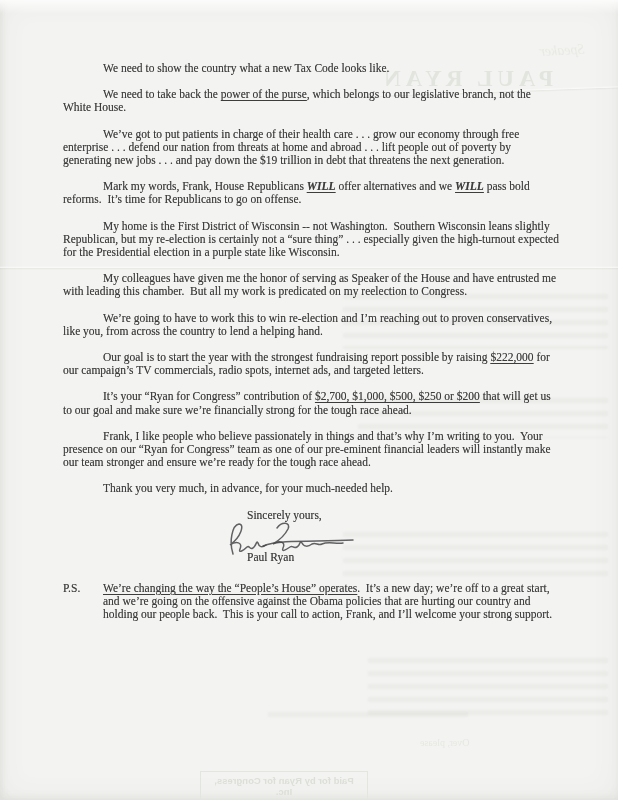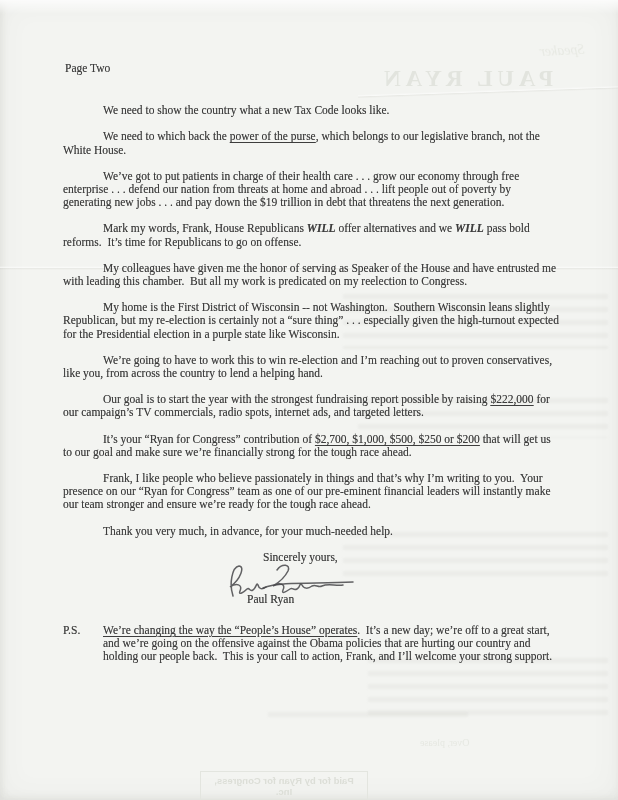--- a/index.html
+++ b/index.html
@@ -26,25 +26,25 @@
   }
   .content { position:absolute; left:63px; top:62px; width:496px; }
   .page-label { margin:0 0 29px 2px; }
   .para { margin:0 0 13px 0; text-indent:40px; white-space:pre-wrap; }
   .seg-n { font-weight:normal; }
   .seg-bu {
     font-weight:normal; text-decoration:underline;
     text-decoration-thickness:1px; text-underline-offset:2px;
   }
   .seg-biu {
-    font-weight:bold; font-style:italic; 
+    font-weight:bold; font-style:italic; text-decoration:underline;
     text-decoration-thickness:1px; text-underline-offset:2px;
   }
   .closing { position:relative; height:64px; }
-  .valediction { position:absolute; left:200px; top:0; }
+  .valediction { position:absolute; left:184px; top:0; }
   .sig-svg { position:absolute; left:156px; top:7px; }
   .sig-svg path { fill:none; stroke:#46464a; stroke-width:1.5; stroke-linecap:round; opacity:.85; }
   .typed-name { position:absolute; left:184px; top:42px; }
   .ps { display:flex; margin-top:9px; white-space:pre-wrap; }
   .ps-label { width:40px; flex:0 0 40px; }
   .ps-text { flex:1; }
 
   
   .bleed { position:absolute; pointer-events:none; }
   .bleed-name {
@@ -101,29 +101,28 @@
   <div class="bleed bleed-name">PAUL RYAN</div>
   <div class="ghost g1"></div>
   <div class="ghost g2"></div>
   <div class="ghost g3"></div>
   <div class="ghost g4"></div>
   <div class="ghost g5"></div>
   <div class="crease c1"></div>
   <div class="crease c2"></div>
 
   <div class="content">
-    <div class="page-label">Page Two</div>
 
     <div class="letter-body">
         <p class="para"><span class="seg-n">We need to show the country what a new Tax Code looks like.</span></p>
-        <p class="para"><span class="seg-n">We need to which back the </span><span class="seg-bu">power of the purse</span><span class="seg-n">, which belongs to our legislative branch, not the White House.</span></p>
+        <p class="para"><span class="seg-n">We need to take back the </span><span class="seg-bu">power of the purse</span><span class="seg-n">, which belongs to our legislative branch, not the White House.</span></p>
         <p class="para"><span class="seg-n">We’ve got to put patients in charge of their health care . . . grow our economy through free enterprise . . . defend our nation from threats at home and abroad . . . lift people out of poverty by generating new jobs . . . and pay down the $19 trillion in debt that threatens the next generation.</span></p>
         <p class="para"><span class="seg-n">Mark my words, Frank, House Republicans </span><span class="seg-biu">WILL</span><span class="seg-n"> offer alternatives and we </span><span class="seg-biu">WILL</span><span class="seg-n"> pass bold reforms.  It’s time for Republicans to go on offense.</span></p>
+        <p class="para"><span class="seg-n">My home is the First District of Wisconsin -- not Washington.  Southern Wisconsin leans slightly Republican, but my re-election is certainly not a “sure thing” . . . especially given the high-turnout expected for the Presidential election in a purple state like Wisconsin.</span></p>
         <p class="para"><span class="seg-n">My colleagues have given me the honor of serving as Speaker of the House and have entrusted me with leading this chamber.  But all my work is predicated on my reelection to Congress.</span></p>
-        <p class="para"><span class="seg-n">My home is the First District of Wisconsin -- not Washington.  Southern Wisconsin leans slightly Republican, but my re-election is certainly not a “sure thing” . . . especially given the high-turnout expected for the Presidential election in a purple state like Wisconsin.</span></p>
         <p class="para"><span class="seg-n">We’re going to have to work this to win re-election and I’m reaching out to proven conservatives, like you, from across the country to lend a helping hand.</span></p>
         <p class="para"><span class="seg-n">Our goal is to start the year with the strongest fundraising report possible by raising </span><span class="seg-bu">$222,000</span><span class="seg-n"> for our campaign’s TV commercials, radio spots, internet ads, and targeted letters.</span></p>
         <p class="para"><span class="seg-n">It’s your “Ryan for Congress” contribution of </span><span class="seg-bu">$2,700, $1,000, $500, $250 or $200</span><span class="seg-n"> that will get us to our goal and make sure we’re financially strong for the tough race ahead.</span></p>
         <p class="para"><span class="seg-n">Frank, I like people who believe passionately in things and that’s why I’m writing to you.  Your presence on our “Ryan for Congress” team as one of our pre-eminent financial leaders will instantly make our team stronger and ensure we’re ready for the tough race ahead.</span></p>
         <p class="para"><span class="seg-n">Thank you very much, in advance, for your much-needed help.</span></p>
       </div>
 
     <div class="closing">
       <div class="valediction">Sincerely yours,</div>
       <svg class="sig-svg" width="150" height="44" viewBox="0 0 150 44" aria-label="signature">

